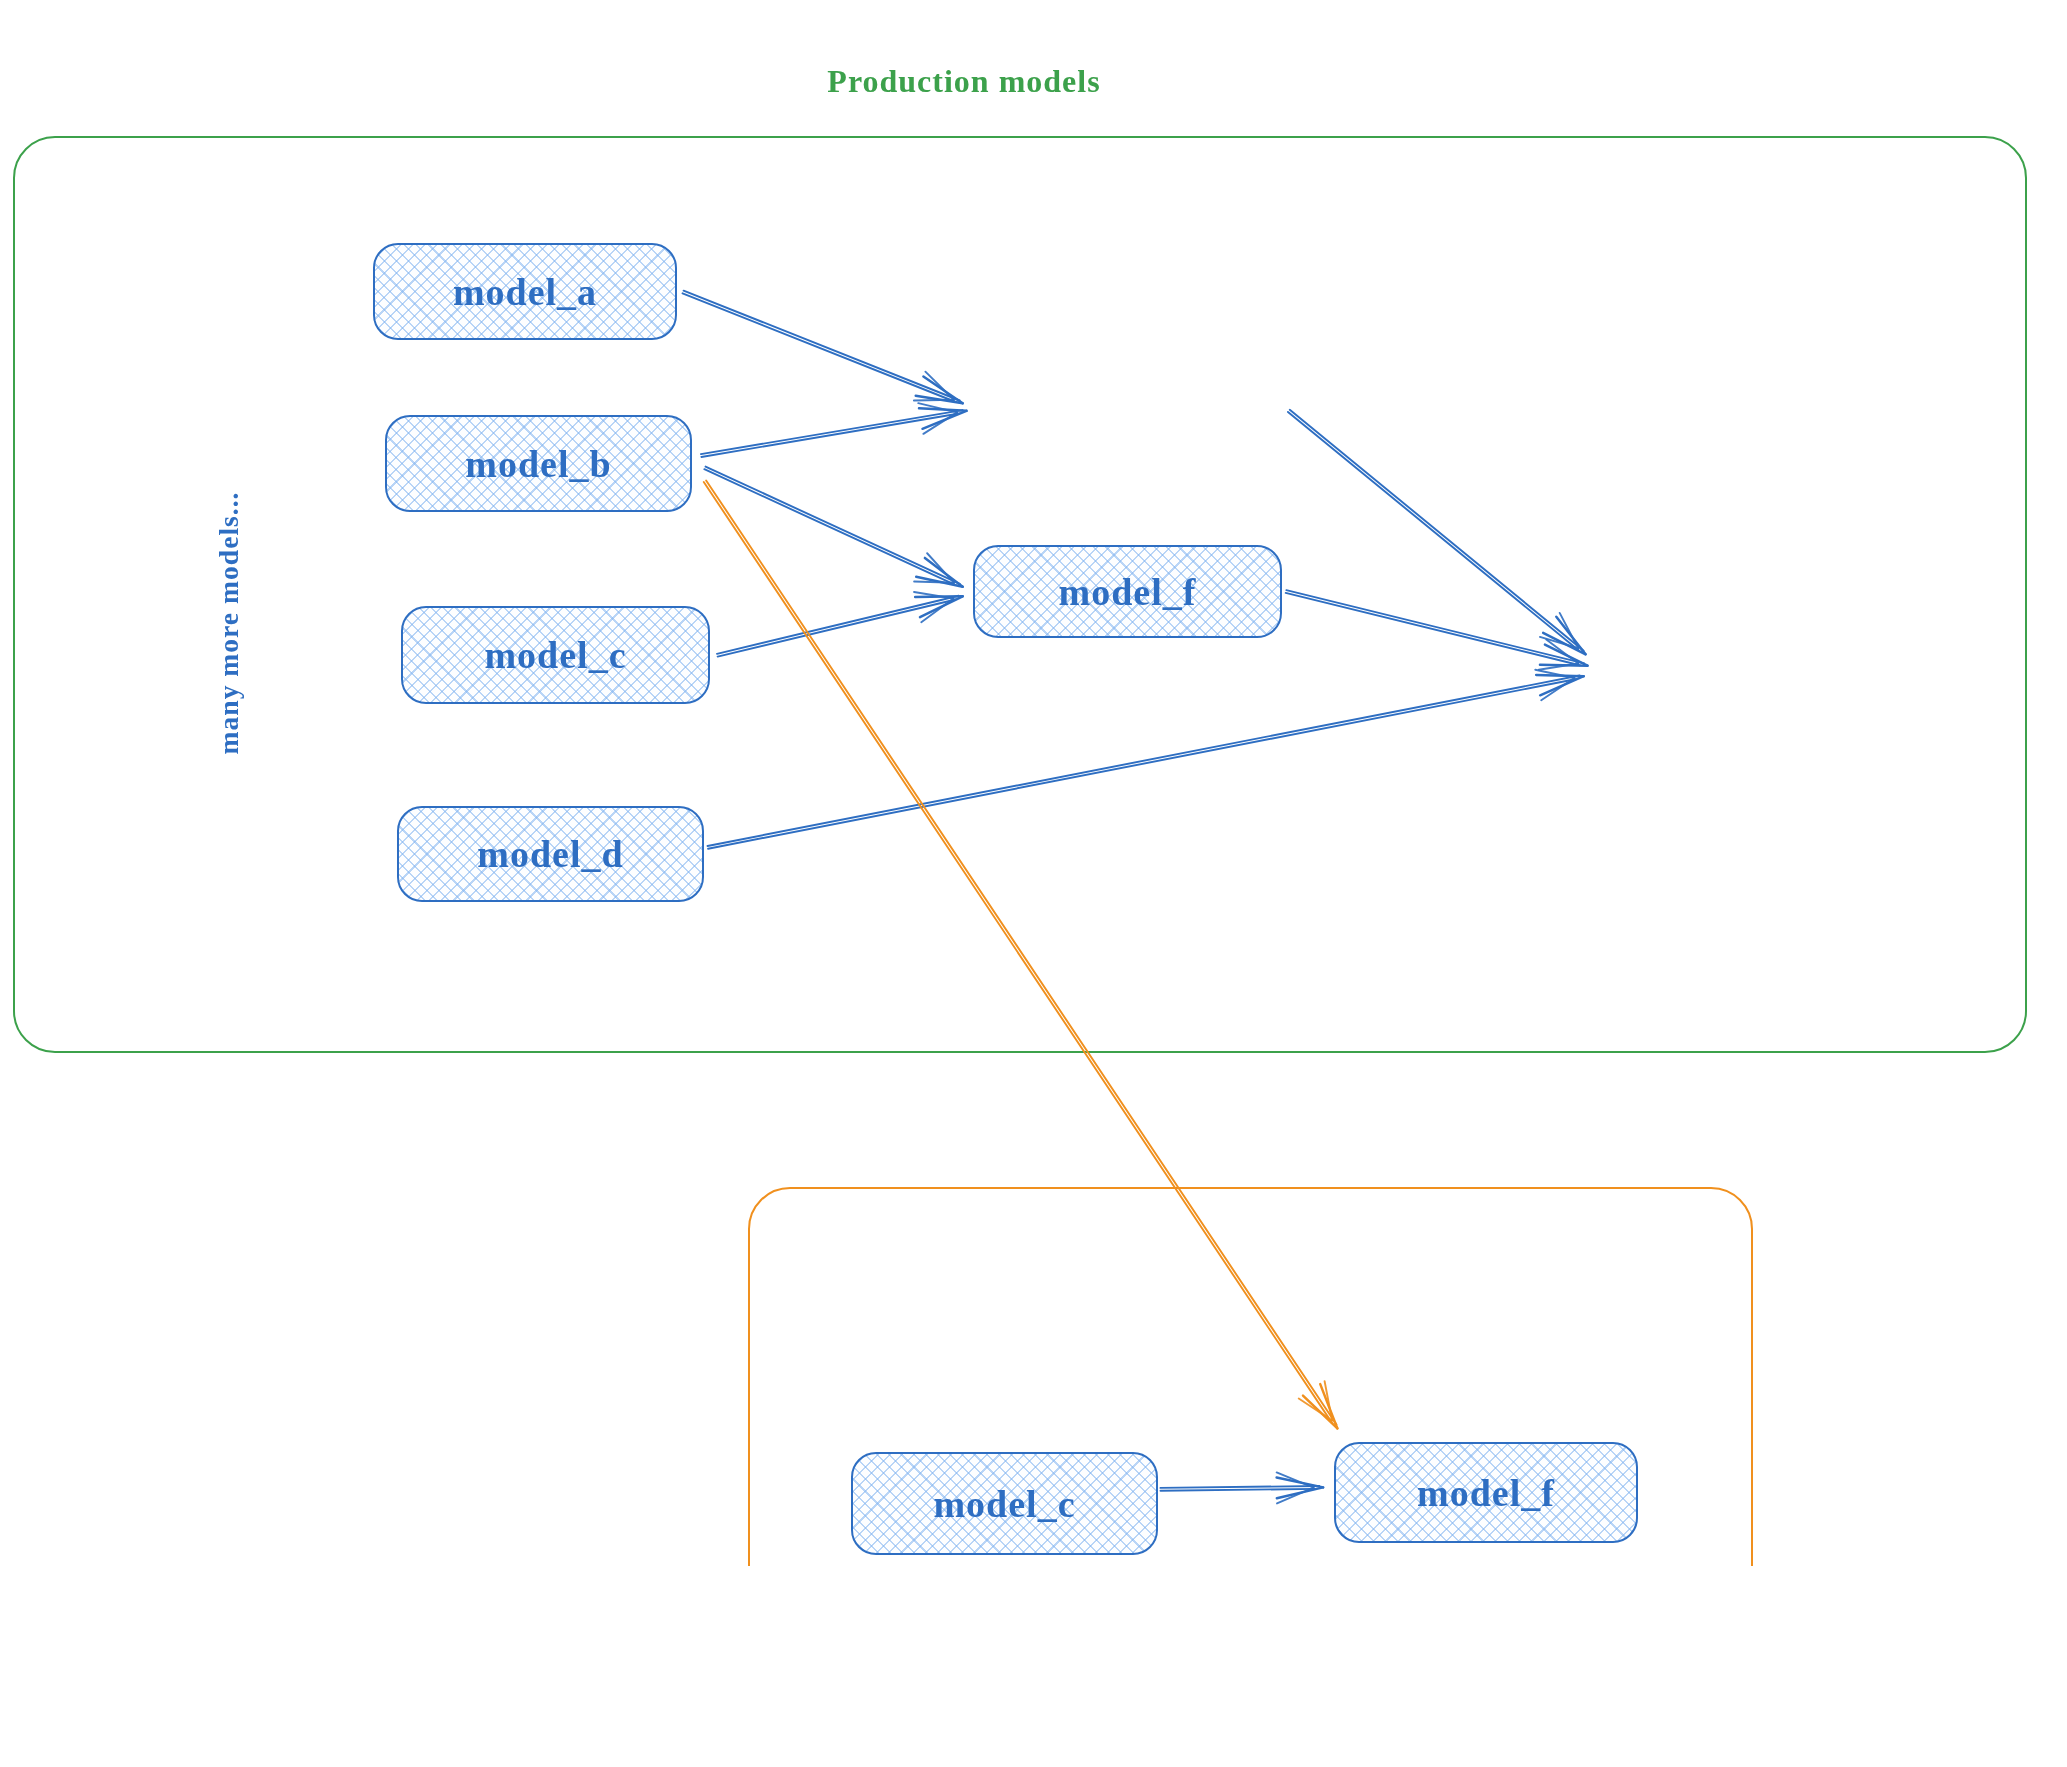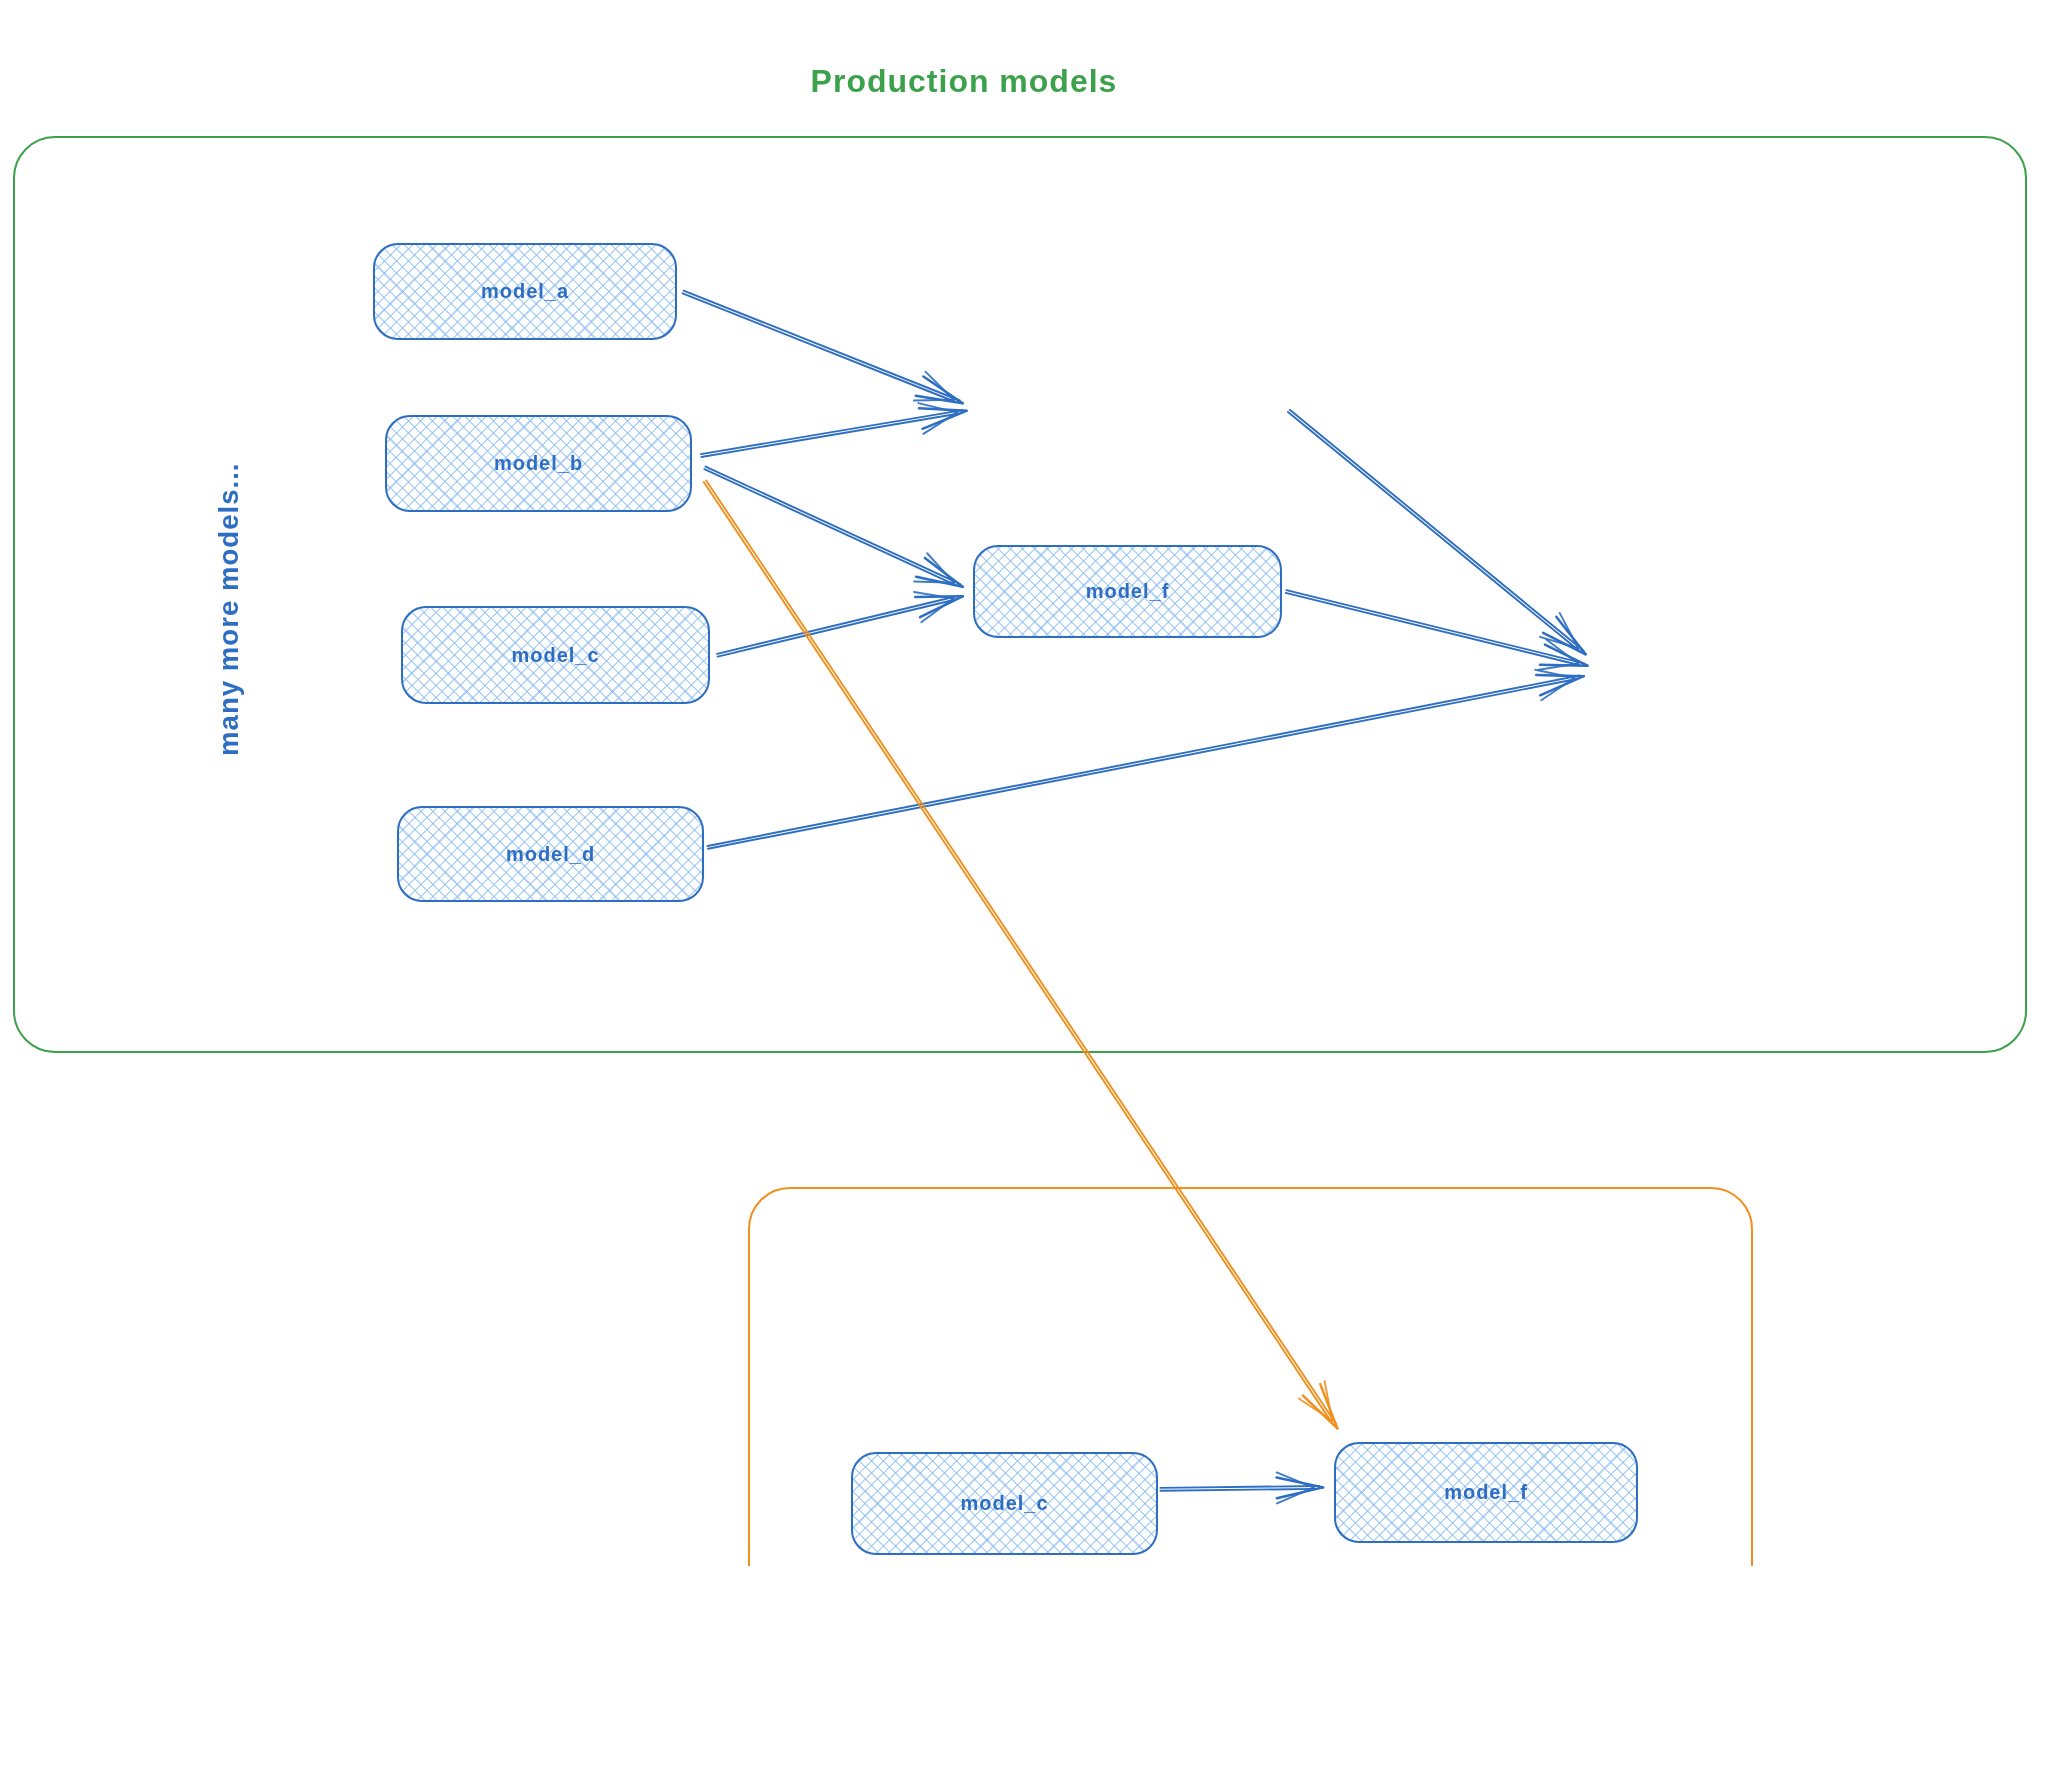--- a/index.html
+++ b/index.html
@@ -1,20 +1,20 @@
 <!DOCTYPE html>
 <html style="--blue: #2e6ec2; --green: #3ca14b; --orange: #f0901e;font-size:15px"><head>
 <meta charset="utf-8">
 <style>
   html,body{margin:0;padding:0;background:#ffffff;}
   .canvas{
     position:relative;
     width:2068px;height:1566px;
     background:#ffffff;
-    font-family:Liberation Sans, sans-serif;
+    font-family:Liberation Serif, serif;
     overflow:hidden;
   }
   .group-frame{
     position:absolute;
     border-radius:42px;
     background:transparent;
   }
   .frame-green{
     left:13.3px;top:136px;width:2010px;height:913px;
     border:2.9px solid var(--green);
@@ -39,21 +39,21 @@
     border:2.9px solid var(--blue);
     border-radius:25px;
     background:
       repeating-linear-gradient(45deg, rgba(130,180,240,.55) 0 1.5px, transparent 1.5px 8.6px),
       repeating-linear-gradient(135deg, rgba(130,180,240,.55) 0 1.5px, transparent 1.5px 8.6px),
       #fdfeff;
     box-sizing:border-box;
   }
   .node span{
     color:var(--blue);
-    font-size:20px;
+    font-size:38px;
     font-weight:600;
     letter-spacing:1px;
   }
   .side-note{
     position:absolute;
     left:95px;top:608px;width:266px;height:30px;
     transform:rotate(-90deg);
     transform-origin:center center;
     text-align:center;
     color:var(--blue);

